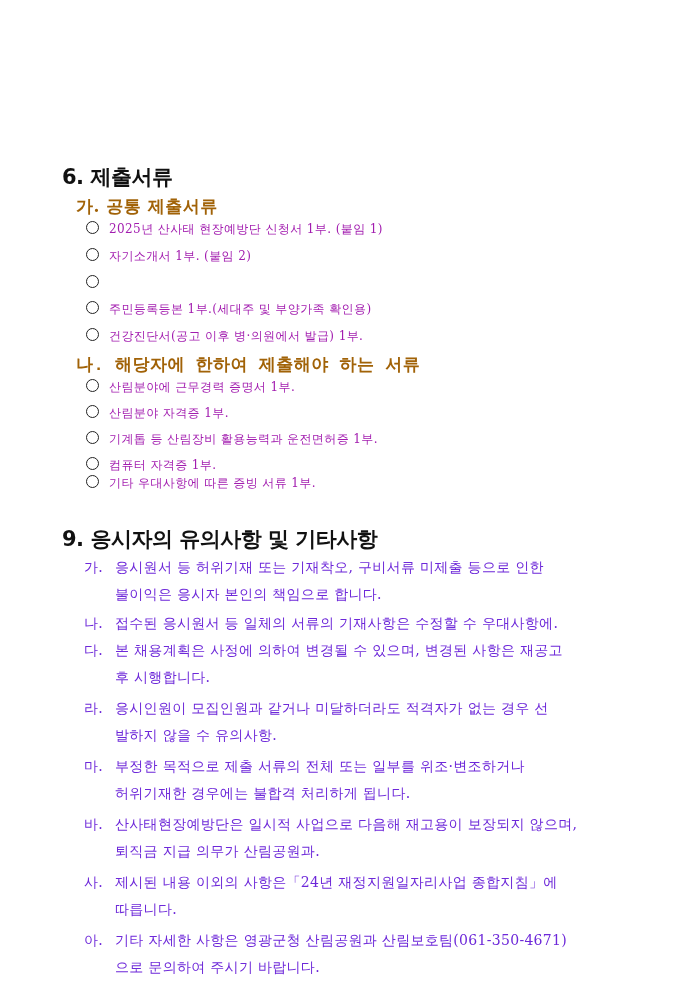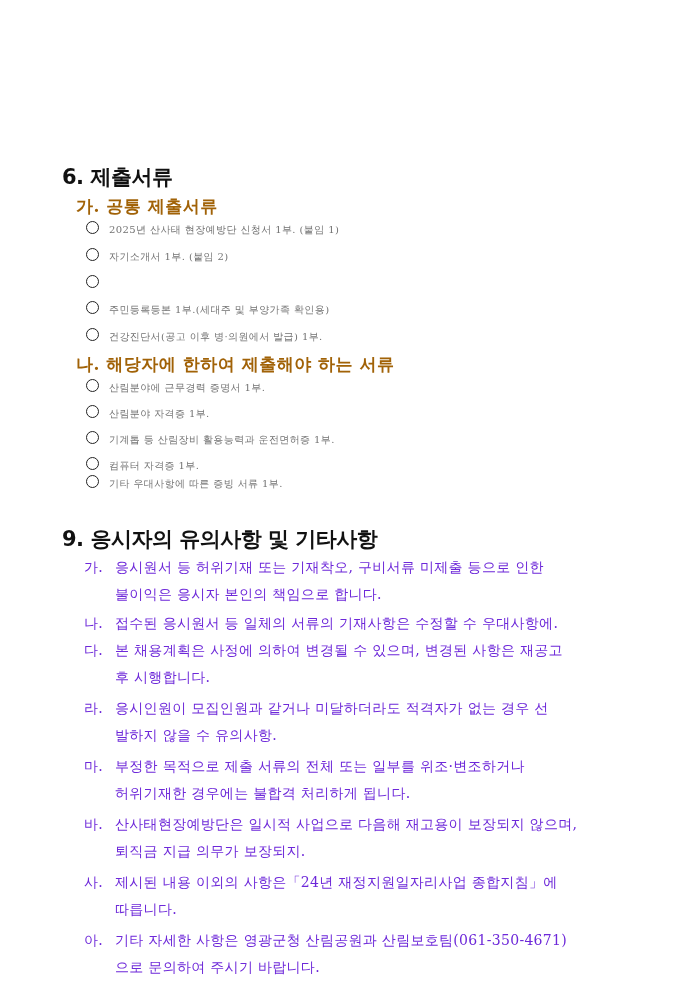--- a/index.html
+++ b/index.html
@@ -1,20 +1,20 @@
 <!DOCTYPE html>
 <html><head>
 <meta charset="utf-8">
 <style>
   html, body { margin: 0; padding: 0; background: #ffffff; }
   body { width: 700px; height: 990px; position: relative; overflow: hidden; color: #1a1a1a; }
   .page { position: absolute; left: 0; top: 0; width: 700px; height: 722px; margin-top: 47px; }
   .h1 { position: absolute; left: 62px; font-family: "DejaVu Sans", sans-serif; font-weight: bold; font-size: 21px; letter-spacing: -0.5px; color: #111; white-space: nowrap; }
   .h2 { position: absolute; left: 76px; font-family: "DejaVu Serif", serif; font-weight: bold; font-size: 17px; color: #a16207; white-space: nowrap; letter-spacing: 0.5px; }
-  .item { position: absolute; left: 86px; font-family: "DejaVu Serif", serif; font-size: 10px; color: #737373; white-space: nowrap; letter-spacing: 0.4px; }
+  .item { position: absolute; left: 86px; font-family: "DejaVu Serif", serif; font-size: 12px; color: #a21caf; white-space: nowrap; letter-spacing: 0.4px; }
   .bullet { display: inline-block; width: 13px; height: 13px; border: 1.3px solid #222; border-radius: 50%; vertical-align: -1px; margin-right: 10px; box-sizing: border-box; }
   .note { position: absolute; left: 84px; width: 560px; font-family: "DejaVu Serif", serif; font-size: 14px; color: #6d28d9; letter-spacing: 0.3px; }
   .note .line { white-space: nowrap; height: 27px; line-height: 27px; }
   .note .cont { padding-left: 31px; }
   .marker { display: inline-block; width: 31px; }
 </style>
 </head>
 <body>
 
 <div class="page">
@@ -22,21 +22,21 @@
   <div class="h1" style="top:116px;">6. 제출서류</div>
 
   <div class="h2" style="top:148px;">가. 공통 제출서류</div>
 
   <div class="item" style="top:174px;"><span class="bullet"></span><span>2025년 산사태 현장예방단 신청서 1부. (붙임 1)</span></div>
   <div class="item" style="top:201px;"><span class="bullet"></span><span>자기소개서 1부. (붙임 2)</span></div>
   <div class="item" style="top:228px;"><span class="bullet"></span></div>
   <div class="item" style="top:254px;"><span class="bullet"></span><span>주민등록등본 1부.(세대주 및 부양가족 확인용)</span></div>
   <div class="item" style="top:281px;"><span class="bullet"></span><span>건강진단서(공고 이후 병·의원에서 발급) 1부.</span></div>
 
-  <div class="h2" style="top:306px;">나. 해당자에 한하여 제출해야 하는 서류</div>
+  <div class="h2" style="top:306px;font-family:Liberation Mono, monospace;">나. 해당자에 한하여 제출해야 하는 서류</div>
 
   <div class="item" style="top:332px;"><span class="bullet"></span><span>산림분야에 근무경력 증명서 1부.</span></div>
   <div class="item" style="top:358px;"><span class="bullet"></span><span>산림분야 자격증 1부.</span></div>
   <div class="item" style="top:384px;"><span class="bullet"></span><span>기계톱 등 산림장비 활용능력과 운전면허증 1부.</span></div>
   <div class="item" style="top:410px;"><span class="bullet"></span><span>컴퓨터 자격증 1부.</span></div>
   <div class="item" style="top:428px;"><span class="bullet"></span><span>기타 우대사항에 따른 증빙 서류 1부.</span></div>
 
   <div class="h1" style="top:478px;">9. 응시자의 유의사항 및 기타사항</div>
 
   <div class="note" style="top:507px;">
@@ -48,21 +48,21 @@
     <div class="line"><span class="marker">다.</span><span>본 채용계획은 사정에 의하여 변경될 수 있으며, 변경된 사항은 재공고</span></div>
     <div class="line cont">후 시행합니다.</div>
 
     <div class="line" style="margin-top:4px;"><span class="marker">라.</span><span>응시인원이 모집인원과 같거나 미달하더라도 적격자가 없는 경우 선</span></div>
     <div class="line cont">발하지 않을 수 유의사항.</div>
 
     <div class="line" style="margin-top:4px;"><span class="marker">마.</span><span>부정한 목적으로 제출 서류의 전체 또는 일부를 위조·변조하거나</span></div>
     <div class="line cont">허위기재한 경우에는 불합격 처리하게 됩니다.</div>
 
     <div class="line" style="margin-top:4px;"><span class="marker">바.</span><span>산사태현장예방단은 일시적 사업으로 다음해 재고용이 보장되지 않으며,</span></div>
-    <div class="line cont">퇴직금 지급 의무가 보장되지.</div>
+    <div class="line cont">퇴직금 지급 의무가 산림공원과.</div>
 
     <div class="line" style="margin-top:4px;"><span class="marker">사.</span><span>제시된 내용 이외의 사항은「24년 재정지원일자리사업 종합지침」에</span></div>
     <div class="line cont">따릅니다.</div>
 
     <div class="line" style="margin-top:4px;"><span class="marker">아.</span><span>기타 자세한 사항은 영광군청 산림공원과 산림보호팀(061-350-4671)</span></div>
     <div class="line cont">으로 문의하여 주시기 바랍니다.</div>
   </div>
 
 </div>
 

